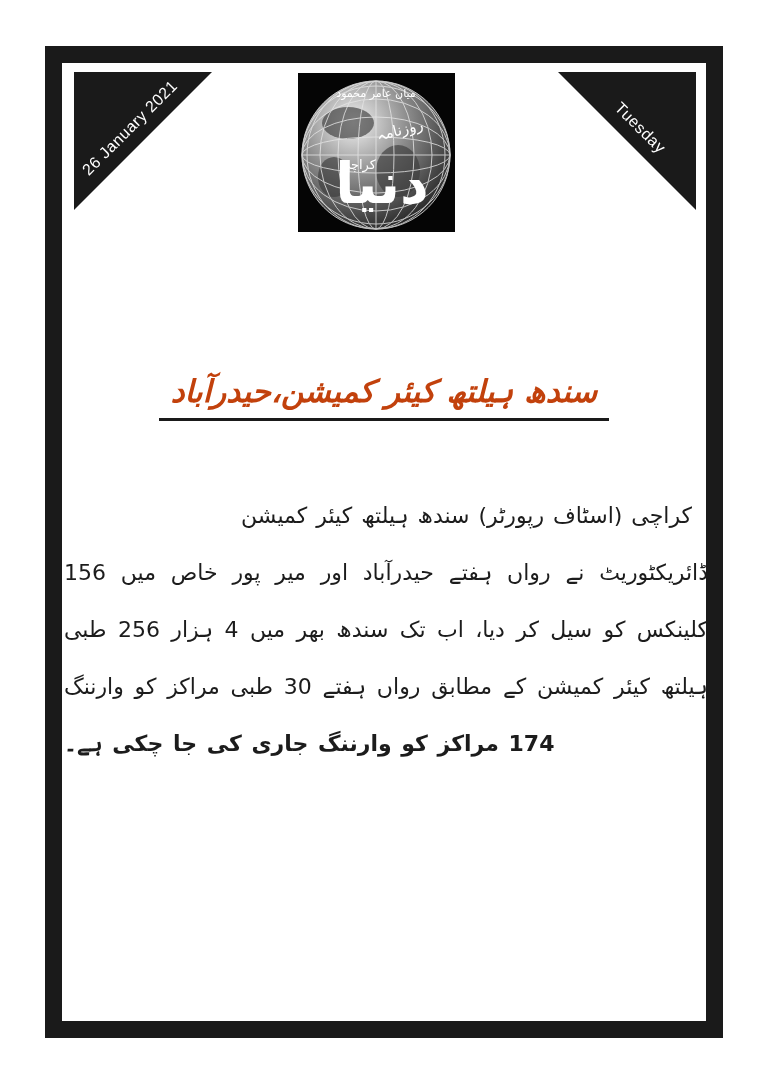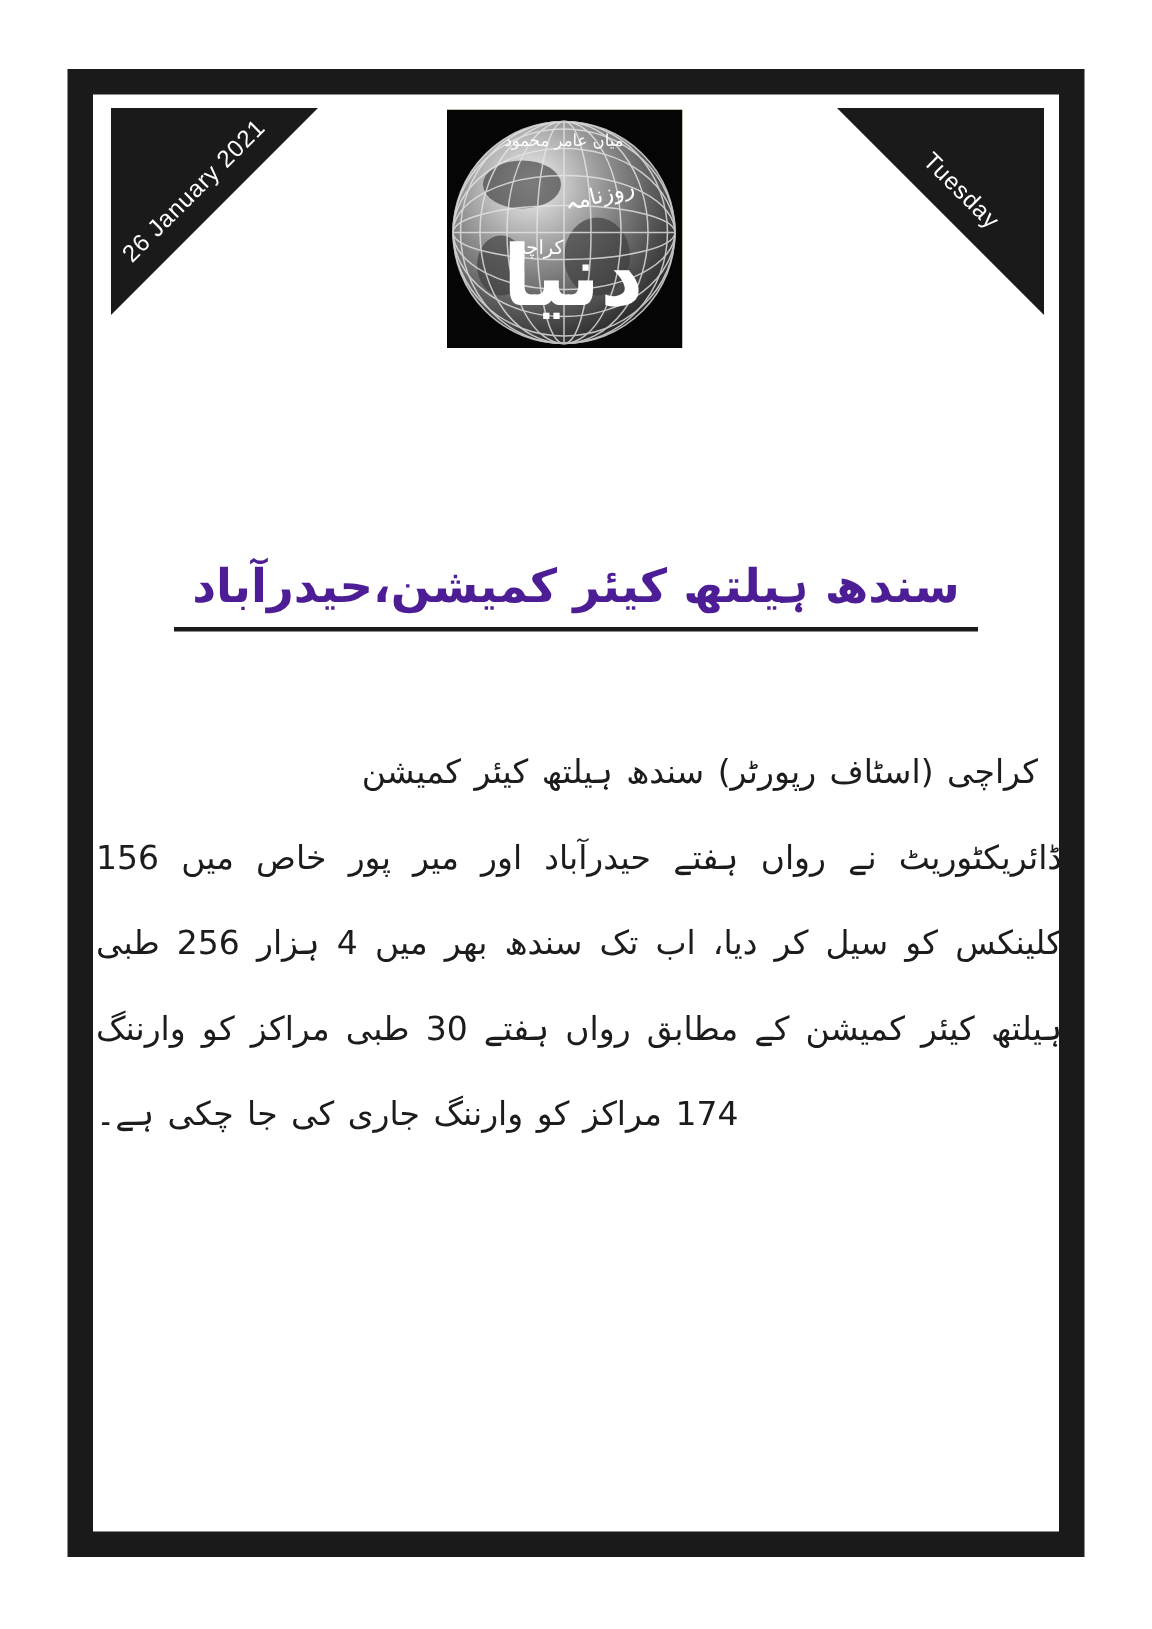--- a/index.html
+++ b/index.html
@@ -23,37 +23,37 @@
   }
   .tri-date span{transform:translate(-50%,-50%) translate(-13px,-13px) rotate(-45deg);}
   .tri-day span{transform:translate(-50%,-50%) translate(13px,-13px) rotate(45deg);}
   
   .logo{position:absolute;left:298px;top:73px;width:157px;height:113px;background:#fef9c3;}
   .logo svg{display:block;}
   .logo text{font-family:"DejaVu Sans",sans-serif;fill:#ffffff;}
   
   .headline{
     position:absolute;left:62px;top:372px;width:644px;text-align:center;
-    direction:rtl;font-weight:bold;font-size:31px;line-height:1.25;color:#4c1d95;
+    direction:rtl;font-weight:bold;font-size:31px;line-height:1.25;color:#c2410c;font-style:italic;
   }
   .headline .hl{display:block;margin-bottom:11px;}
   .headline .hl > span{
     display:inline-block;border-bottom:3px solid #1a1a1a;padding:0 12px 7px;
   }
   
   .body-text{
     position:absolute;left:64px;top:487px;width:644px;direction:rtl;
     font-size:22px;color:#1c1c1c;
   }
   .body-line{
     height:57px;line-height:57px;overflow:hidden;
     text-align:justify;text-align-last:justify;word-spacing:2px;
   }
   .body-line.first{text-align:right;text-align-last:right;padding-left:120px;padding-right:16px;}
-  .body-line.last{text-align:right;text-align-last:left;}
+  .body-line.last{text-align:right;text-align-last:left;font-weight:bold;}
 </style>
 </head>
 <body>
 
 <div class="page">
 
   <div class="frame"></div>
 
   <div class="tri tri-date">
     <span>26 January 2021</span>

